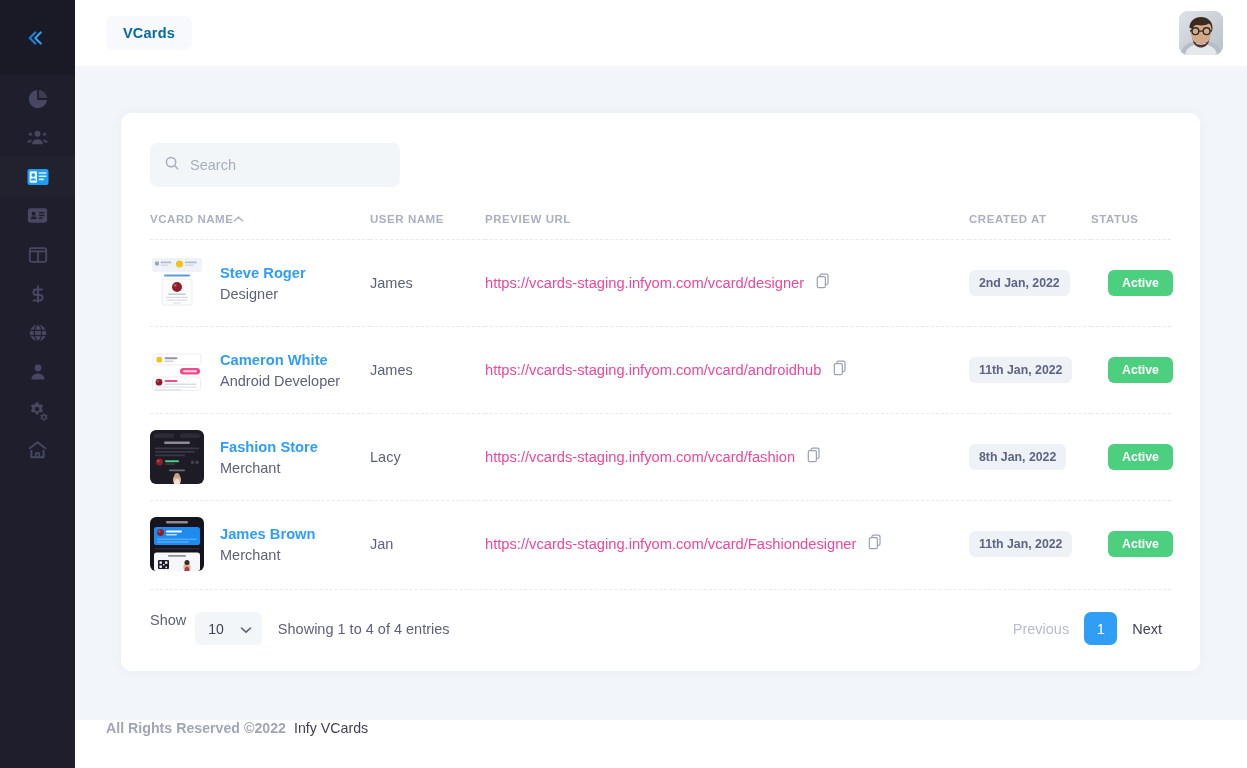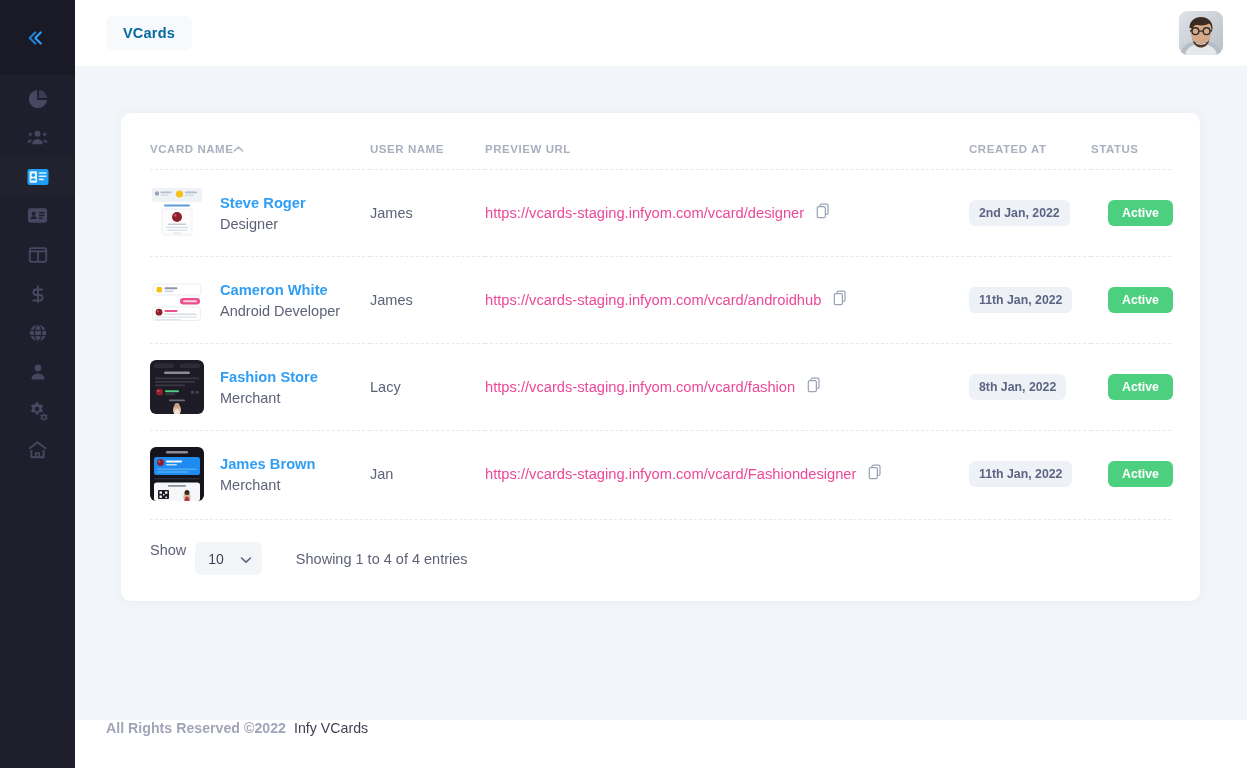--- a/index.html
+++ b/index.html
@@ -202,21 +202,21 @@
   .show-label { color: #5e6278; font-size: 14.5px; }
   .show-select {
     background: #f3f6f9;
     border-radius: 6px;
     height: 33px;
     padding: 0 10px 0 13px;
     display: flex; align-items: center; gap: 16px;
     cursor: pointer;
   }
   .show-select-value { color: #3f4254; font-size: 14px; }
-  .entries-text { color: #5e6278; font-size: 14.5px; margin-left: 34px; }
+  .entries-text { color: #5e6278; font-size: 14.5px; margin-left: 16px; }
   .footer-spacer { flex: 1 1 auto; }
   .pagination { display: flex; align-items: center; gap: 6px; }
   .page-btn {
     min-width: 33px; height: 33px;
     display: flex; align-items: center; justify-content: center;
     font-size: 14.5px;
     border-radius: 7px;
     cursor: pointer;
     padding: 0 9px;
     color: #3f4254;
@@ -394,20 +394,29 @@
             <line x1="13" y1="19.6" x2="11" y2="20"></line>
             <line x1="31" y1="19.6" x2="33" y2="20"></line>
           </g>
         </svg>
       </div>
     </div>
 
     <div class="content-area">
       <div class="card">
 
+        <div class="search-box">
+          <span>
+            <svg width="16" height="16" viewBox="0 0 24 24" fill="none" stroke="#a6aebd" stroke-width="2.2" stroke-linecap="round">
+              <circle cx="10.6" cy="10.6" r="7"></circle>
+              <line x1="15.8" y1="15.8" x2="20.5" y2="20.5"></line>
+            </svg>
+          </span>
+          <input class="search-input" type="text" placeholder="Search" style="">
+        </div>
 
         <table class="vtable">
           <colgroup>
             <col class="col-name">
               <col class="col-user">
               <col class="col-url">
               <col class="col-date">
               <col class="col-status">
           </colgroup>
           <thead>
@@ -658,20 +667,25 @@
               <span class="show-select-value">10</span>
               <span>
                 <svg width="12" height="8" viewBox="0 0 12 8" fill="none" stroke="#5e6278" stroke-width="1.6" stroke-linecap="round" stroke-linejoin="round">
                   <polyline points="1.5 2 6 6.2 10.5 2"></polyline>
                 </svg>
               </span>
             </div>
           </div>
           <span class="entries-text">Showing 1 to 4 of 4 entries</span>
           <div class="footer-spacer"></div>
+          <div class="pagination">
+            <div class="page-btn disabled">Previous</div>
+            <div class="page-btn active">1</div>
+            <div class="page-btn">Next</div>
+          </div>
         </div>
 
       </div>
     </div>
 
     <div class="page-footer">
       <span class="footer-rights">All Rights Reserved ©2022</span>
       <span class="footer-brand">Infy VCards</span>
     </div>
 

